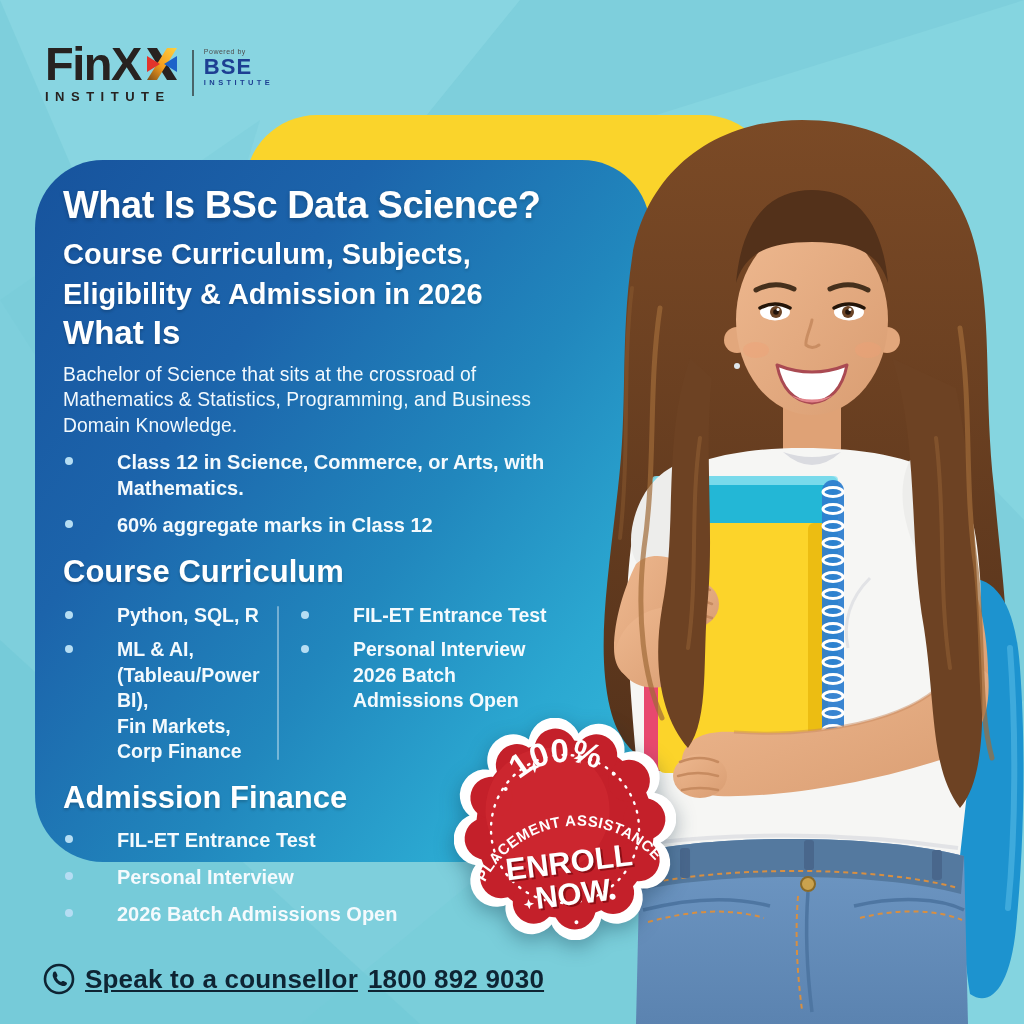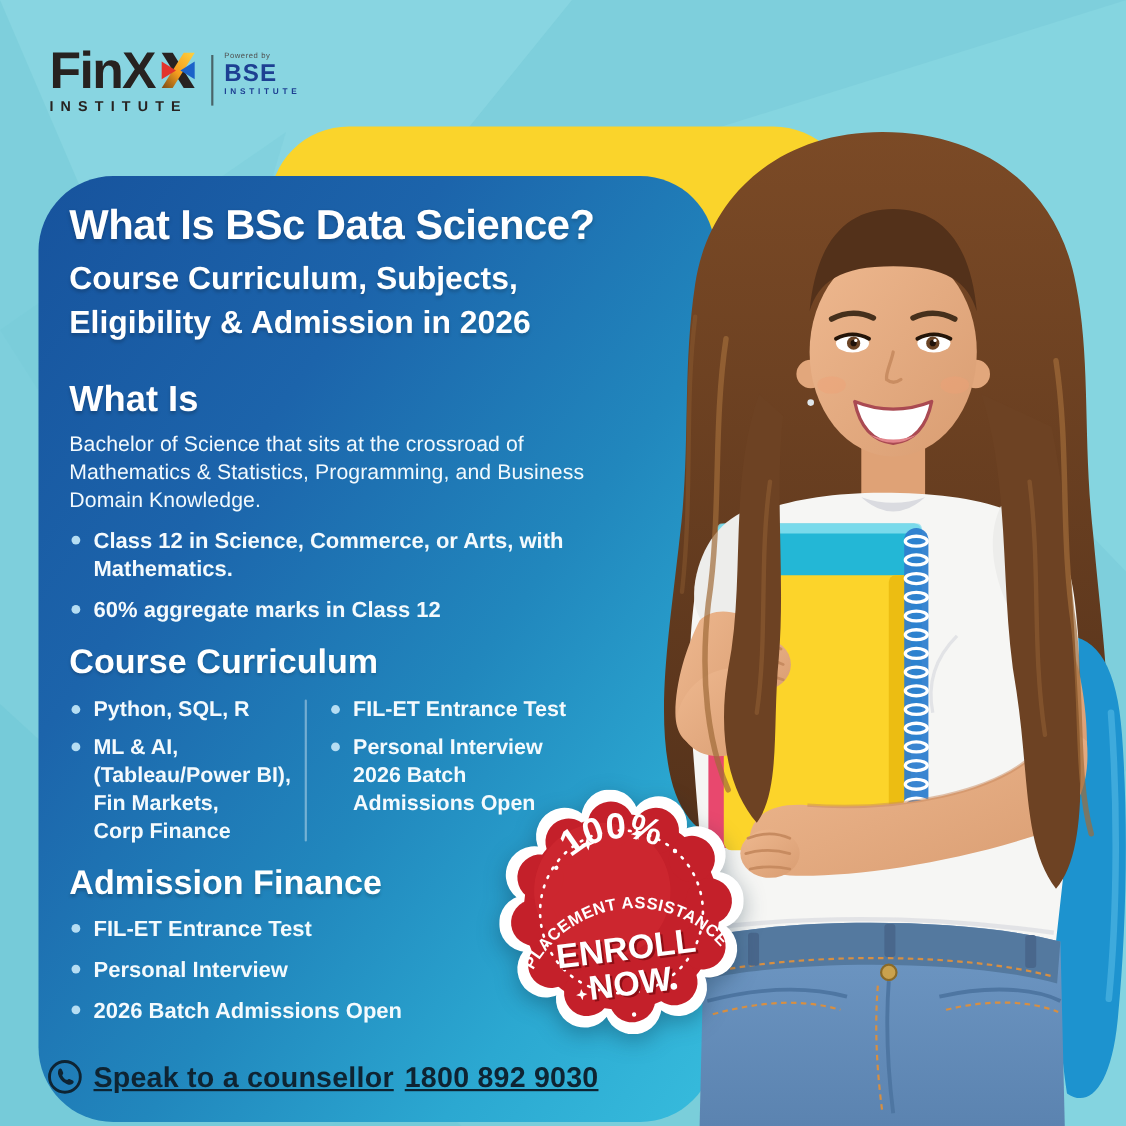--- a/index.html
+++ b/index.html
@@ -11,36 +11,36 @@
   }
   
   .bg-facets{position:absolute;inset:0;z-index:1;}
   
   .yellow-blob{
     position:absolute;left:245px;top:115px;width:530px;height:730px;
     background:#fad42b;border-radius:72px;z-index:2;
   }
   
   .blue-panel{
-    position:absolute;left:35px;top:160px;width:615px;height:860px;
+    position:absolute;left:35px;top:160px;width:615px;height:702px;
     border-radius:68px;z-index:3;color:#fff;
     background:linear-gradient(126deg,#17539d 0%,#1c64ab 30%,#2187bd 58%,#2ba8d1 80%,#35b9db 97%);
     padding:24px 28px 0 28px;
   }
   .hero-title{
     font-size:38px;font-weight:700;letter-spacing:-.5px;line-height:1.15;
     text-shadow:0 2px 4px rgba(0,0,0,.22);margin:0;
   }
   .hero-sub{font-size:29px;font-weight:700;line-height:1.38;text-shadow:0 2px 3px rgba(0,0,0,.18);margin-top:6px;}
   .hero-sub span{display:block;}
   .sec-h{font-size:31px;font-weight:700;text-shadow:0 2px 3px rgba(0,0,0,.2);margin:0;}
-  .sec-h.first{font-size:33px;margin-top:30px;}
+  .sec-h.first{font-size:33px;}
   .para{font-size:19.3px;font-weight:400;line-height:1.32;max-width:515px;margin-top:10px;color:#f2f9fd;letter-spacing:.1px;}
   .blist{list-style:none;margin:8px 0 0 0;padding:0;}
-  .blist li{display:flex;align-items:flex-start;margin-top:11px;font-size:20px;font-weight:700;line-height:1.3;color:#f4fafd;}
+  .blist li{display:flex;align-items:flex-start;margin-top:11px;font-size:20px;font-weight:700;line-height:1.3;color:#f4fafd;gap:32px;}
   .dot{flex:0 0 8px;width:8px;height:8px;border-radius:50%;background:#b5ddf3;margin:8px 12px 0 2px;}
   .lines span{display:block;}
   .wrapcap{max-width:430px;}
   .mt-elig{margin-top:18px;}
   .mt-curr{margin-top:16px;}
   .mt-adm{margin-top:16px;}
   .cols{display:flex;margin-top:4px;}
   .cols .blist{margin-top:0;}
   .col-left{width:212px;}
   .col-right{flex:1;}

